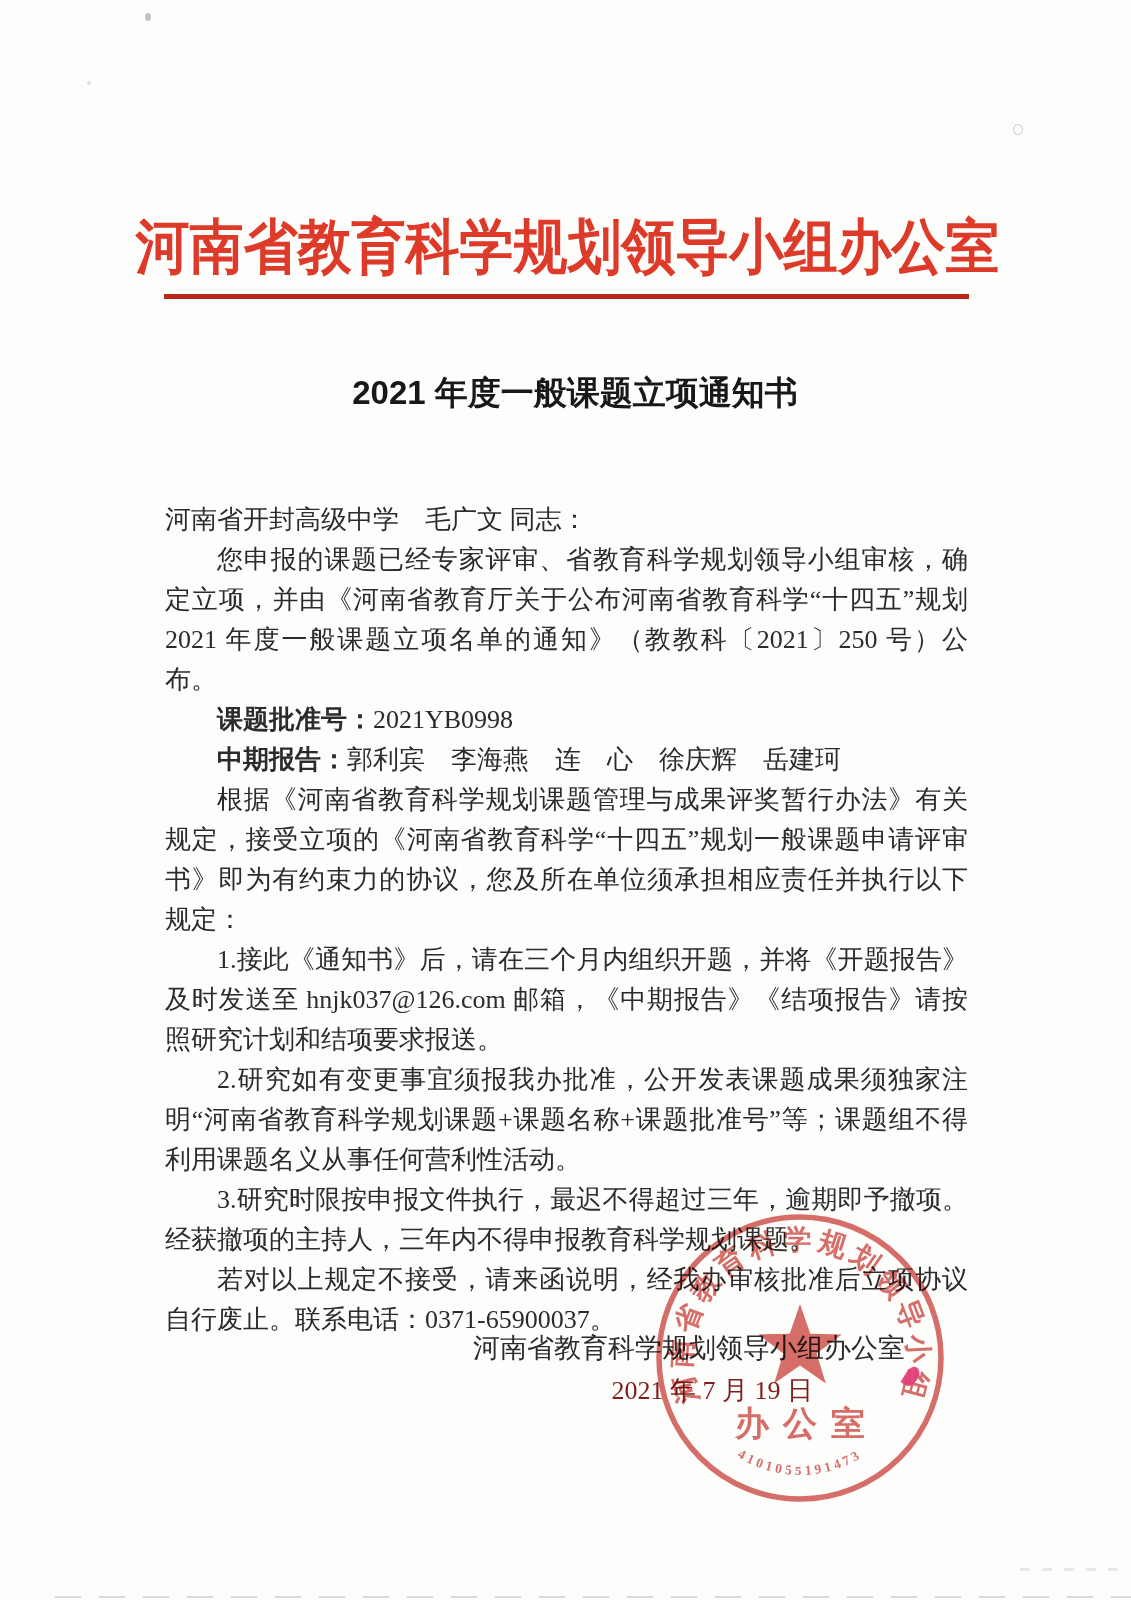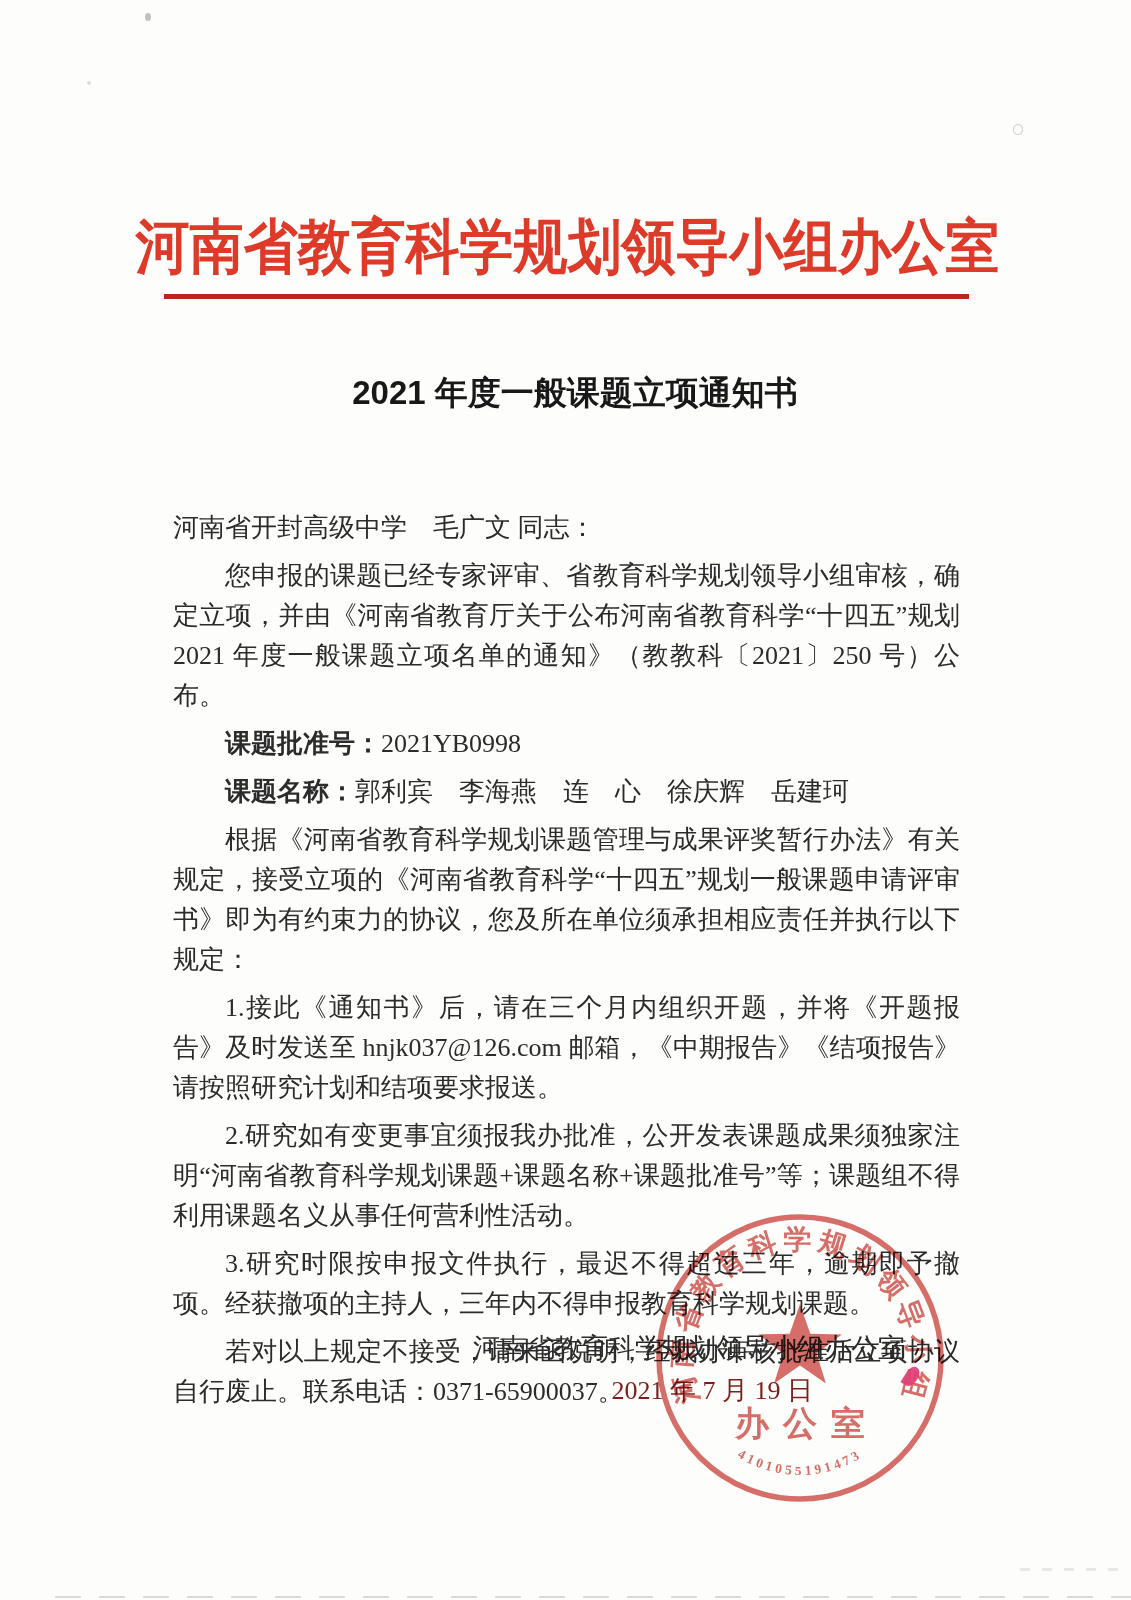--- a/index.html
+++ b/index.html
@@ -44,21 +44,21 @@
   }
 
   
   .body-block {
     position: absolute; top: 500px; left: 165px; width: 803px;
     font-size: 26px;
     line-height: 40px;
     text-align: justify;
     color: #2b2b2b;
   }
-  .body-block p { margin: 8px; }
+  .body-block p { margin: 0; }
   .indent { text-indent: 2em; }
   .field-row { padding-left: 2em; }
   .field-label { font-weight: 700; }
 
   
   .signature-org {
     position: absolute; top: 1333px; right: 226px;
     font-size: 27px; line-height: 30px; color: #2b2b2b;
     white-space: nowrap;
   }
@@ -113,21 +113,21 @@
 
   <div class="doc-title">
     <div>2021 年度一般课题立项通知书</div>
   </div>
 
   <div class="body-block">
     <p>河南省开封高级中学　毛广文 同志：</p>
     <p class="indent">您申报的课题已经专家评审、省教育科学规划领导小组审核，确定立项，并由《河南省教育厅关于公布河南省教育科学“十四五”规划 2021 年度一般课题立项名单的通知》（教教科〔2021〕250 号）公布。</p>
 
     <p class="field-row"><span class="field-label">课题批准号：</span><span>2021YB0998</span></p>
-    <p class="field-row"><span class="field-label">课题名称：</span><span>郭利宾　李海燕　连　心　徐庆辉　岳建珂</span></p>
+    <p class="field-row"><span class="field-label">中期报告：</span><span>郭利宾　李海燕　连　心　徐庆辉　岳建珂</span></p>
 
     <p class="indent">根据《河南省教育科学规划课题管理与成果评奖暂行办法》有关规定，接受立项的《河南省教育科学“十四五”规划一般课题申请评审书》即为有约束力的协议，您及所在单位须承担相应责任并执行以下规定：</p>
     <p class="indent">1.接此《通知书》后，请在三个月内组织开题，并将《开题报告》及时发送至 hnjk037@126.com 邮箱，《中期报告》《结项报告》请按照研究计划和结项要求报送。</p>
     <p class="indent">2.研究如有变更事宜须报我办批准，公开发表课题成果须独家注明“河南省教育科学规划课题+课题名称+课题批准号”等；课题组不得利用课题名义从事任何营利性活动。</p>
     <p class="indent">3.研究时限按申报文件执行，最迟不得超过三年，逾期即予撤项。经获撤项的主持人，三年内不得申报教育科学规划课题。</p>
     <p class="indent">若对以上规定不接受，请来函说明，经我办审核批准后立项协议自行废止。联系电话：0371-65900037。</p>
   </div>
 
   <div class="signature-org">河南省教育科学规划领导小组办公室</div>
   <div class="signature-date">2021 年 7 月 19 日</div>

